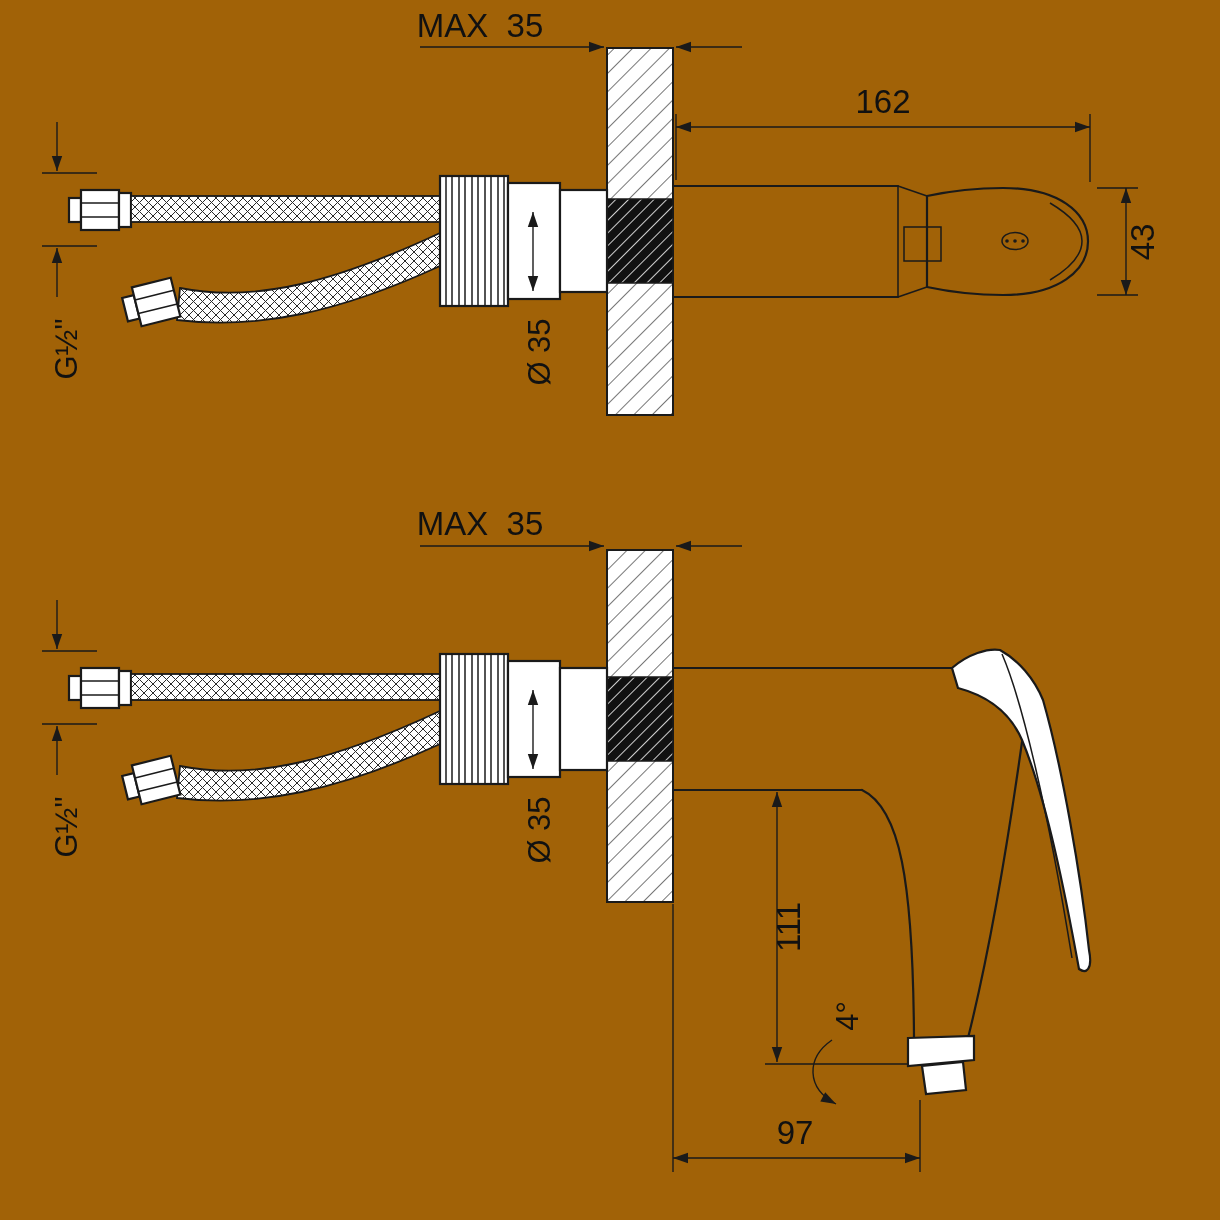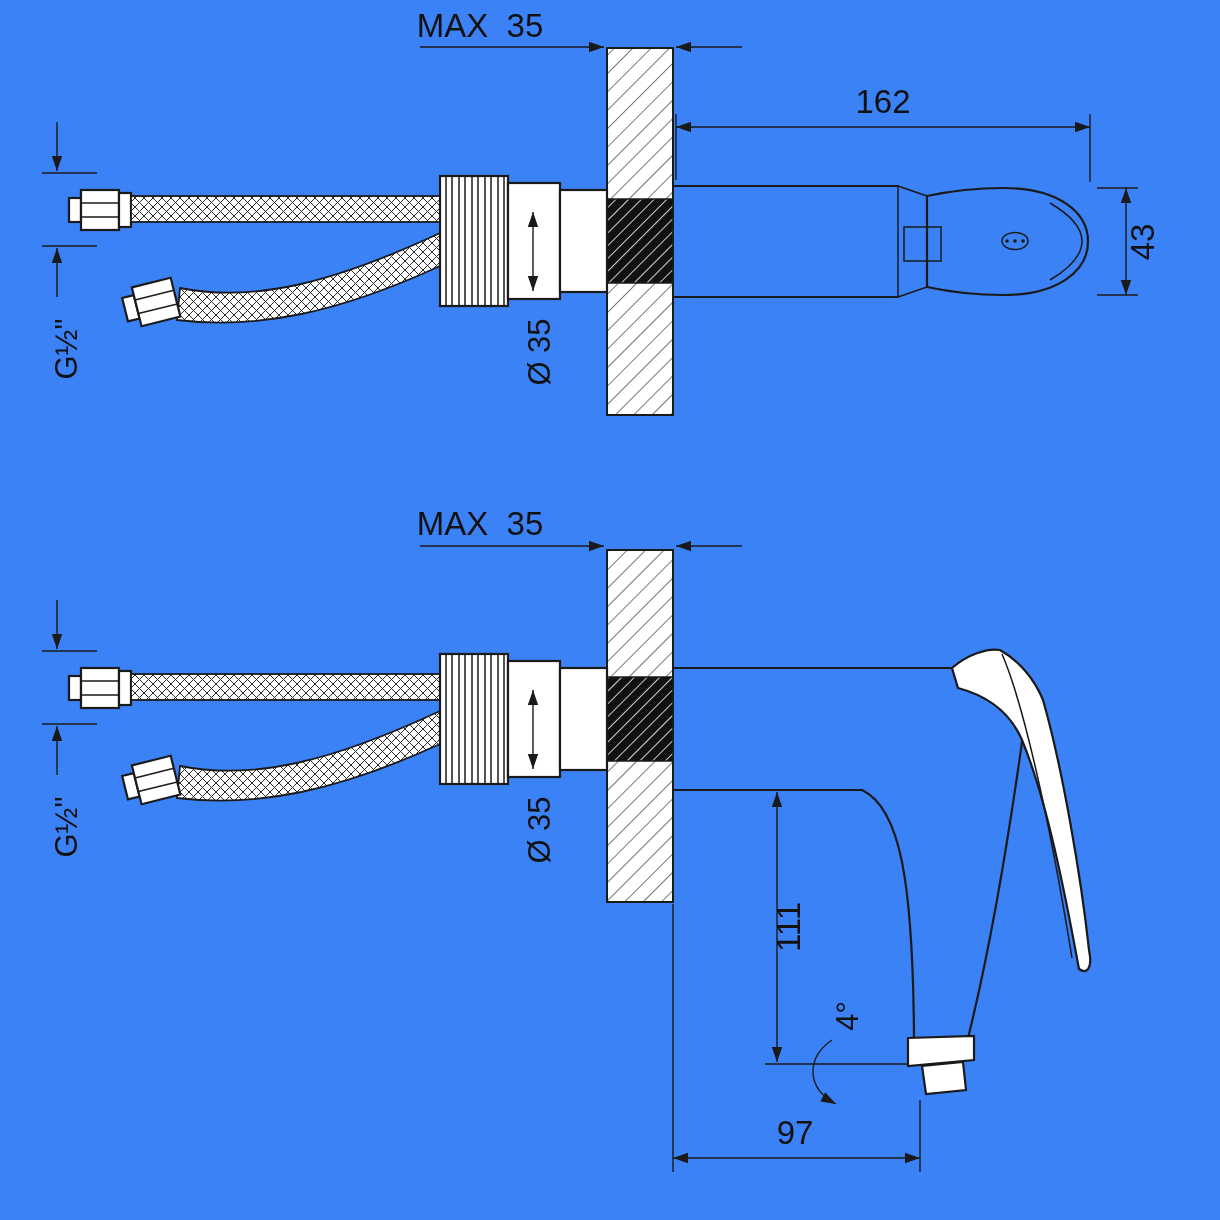--- a/index.html
+++ b/index.html
@@ -5,21 +5,21 @@
   html, body {
     margin: 0;
     padding: 0;
     background: #ffffff;
     font-family: "Liberation Sans", sans-serif;
   }
   .sheet {
     position: relative;
     width: 1220px;
     height: 1220px;
-    background: #3b82f6;
+    background: #a16207;
     overflow: hidden;
   }
   svg { display: block; }
   svg text {
     font-family: "Liberation Sans", sans-serif;
     fill: #111111;
     white-space: pre;
   }
   .t33 { font-size: 33px; }
   .t31 { font-size: 31px; }

